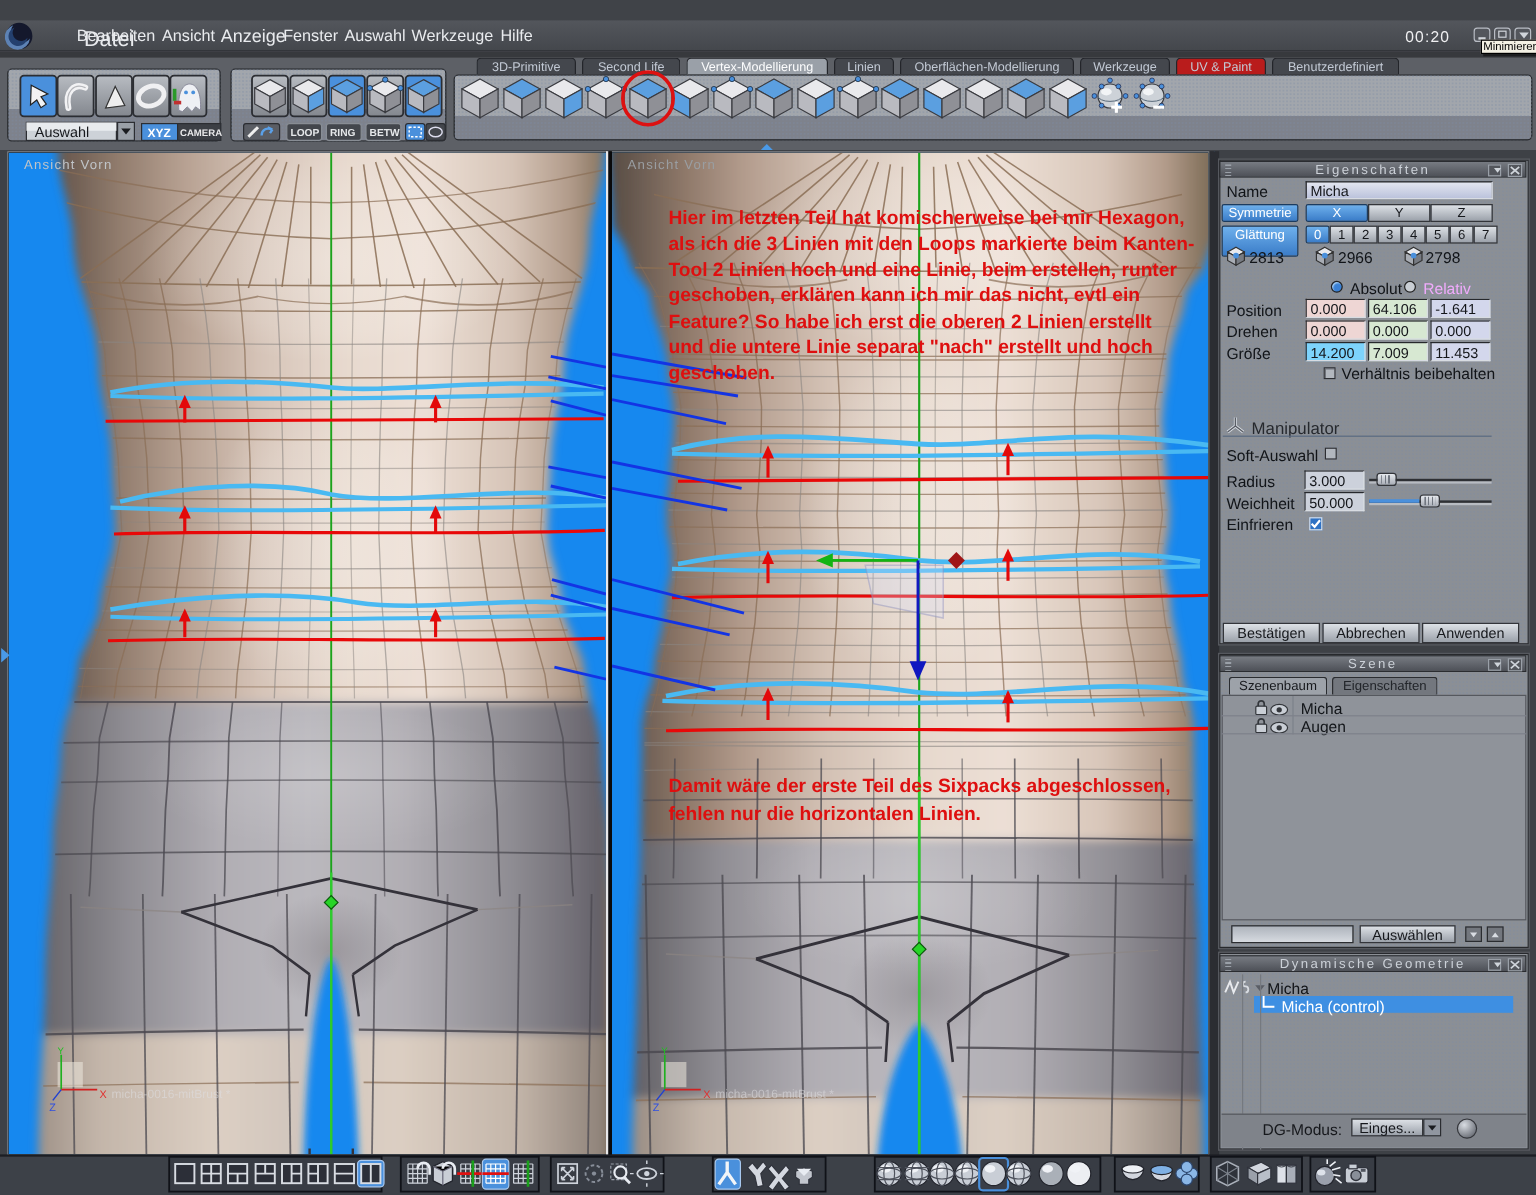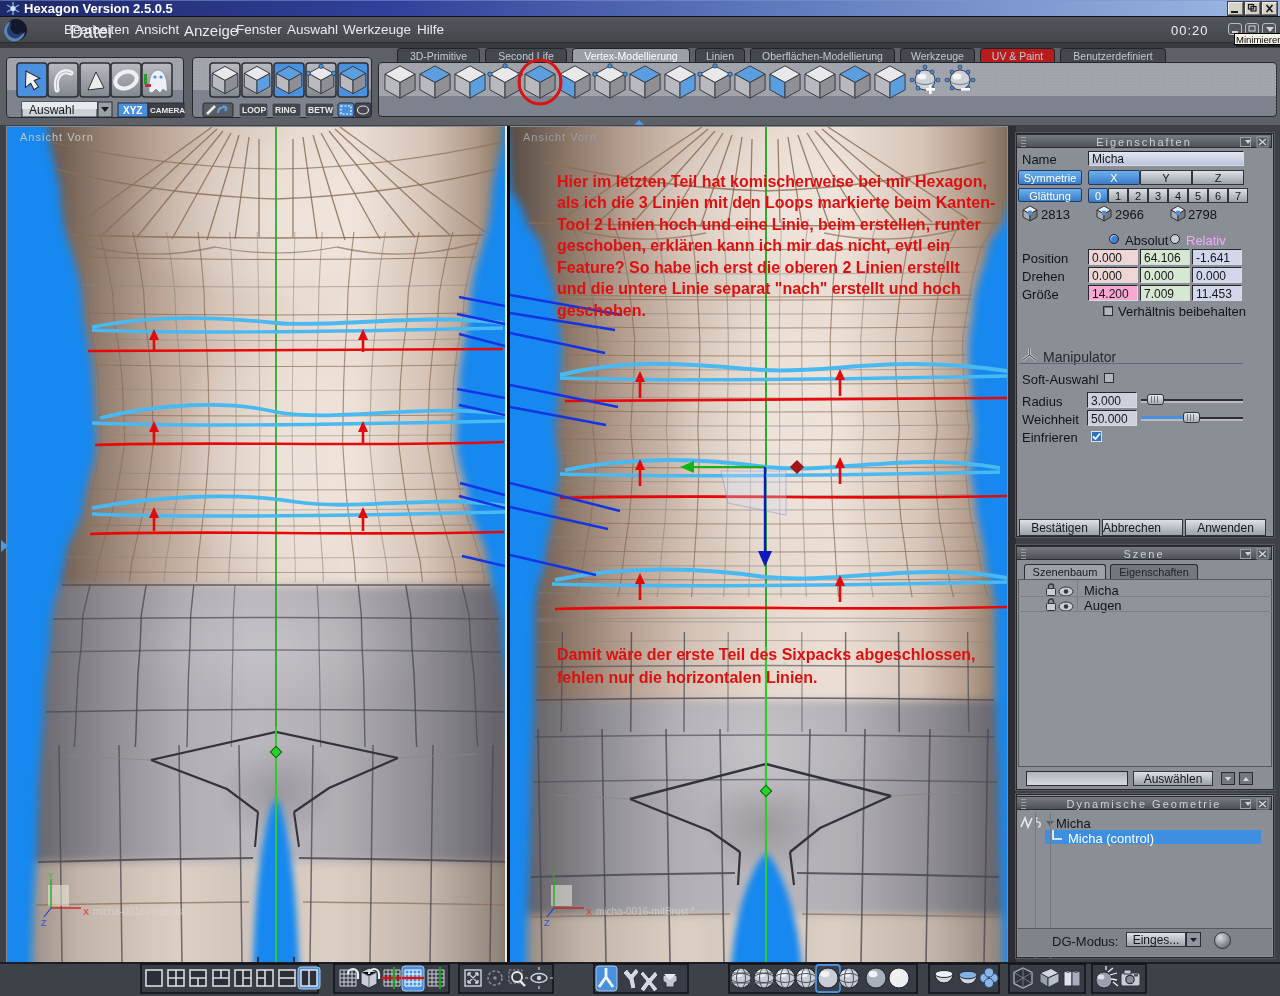--- a/index.html
+++ b/index.html
@@ -1,33 +1,13 @@
 <!DOCTYPE html>
 <html><head><meta charset="utf-8"><style>html,body{margin:0;padding:0;background:#000;}*{box-sizing:border-box;}#root{position:relative;width:1280px;height:996px;overflow:hidden;background:#404348;font-family:'Liberation Sans',sans-serif;font-size:12px;}</style></head><body>
 <div id="root">
-    <div style="position:absolute;left:0;top:0;width:1280px;height:17px;background:linear-gradient(to right,#1e2968,#31409a 30%,#5e79bc 60%,#9db9e2);border-bottom:1px solid #11131c;box-shadow:inset 0 1px 0 rgba(130,150,210,0.55);">
-      <svg width="16" height="15" viewBox="0 0 16 15" style="position:absolute;left:5px;top:1px" xmlns="http://www.w3.org/2000/svg">
-        <g stroke="#7fb2e8" stroke-width="1.4">
-          <line x1="8" y1="1" x2="8" y2="14"></line>
-          <line x1="2" y1="4" x2="14" y2="11"></line>
-          <line x1="2" y1="11" x2="14" y2="4"></line>
-        </g>
-        <circle cx="8" cy="7.5" r="2.6" fill="#cfe2f6"></circle>
-      </svg>
-      <div style="position:absolute;left:24px;top:1px;font-family:'Liberation Sans',sans-serif;font-size:13px;font-weight:bold;color:#fff;">Hexagon Version 2.5.0.5</div>
-      <div style="position:absolute;left:1228px;top:2px;width:15px;height:13px;background:#d6d2c9;border:1px solid;border-color:#f2efe8 #76726a #76726a #f2efe8;box-shadow:0 0 0 1px #40404a;"></div>
-      <div style="position:absolute;left:1245px;top:2px;width:15px;height:13px;background:#d6d2c9;border:1px solid;border-color:#f2efe8 #76726a #76726a #f2efe8;box-shadow:0 0 0 1px #40404a;"></div>
-      <div style="position:absolute;left:1262px;top:2px;width:15px;height:13px;background:#d6d2c9;border:1px solid;border-color:#f2efe8 #76726a #76726a #f2efe8;box-shadow:0 0 0 1px #40404a;"></div>
-      <svg width="60" height="13" viewBox="0 0 60 13" style="position:absolute;left:1228px;top:2px" xmlns="http://www.w3.org/2000/svg">
-        <rect x="3" y="9" width="7" height="2" fill="#1a1a1a"></rect>
-        <rect x="23" y="4.5" width="5" height="4.5" fill="none" stroke="#1a1a1a" stroke-width="1.2"></rect>
-        <rect x="20.5" y="2.5" width="5" height="4.5" fill="none" stroke="#1a1a1a" stroke-width="1.2"></rect>
-        <path d="M38.5,3 L44.5,10 M44.5,3 L38.5,10" stroke="#1a1a1a" stroke-width="1.7"></path>
-      </svg>
-    </div>
     <div style="position:absolute;left:0;top:17px;width:1280px;height:26px;background:linear-gradient(#53565c,#44474c);border-bottom:1px solid #2a2c30">
       <svg width="24" height="24" viewBox="0 0 24 24" style="position:absolute;left:4px;top:1px">
         <circle cx="12" cy="12" r="11" fill="#14182c"></circle>
         <path d="M7,3 A10.5,10.5 0 1 0 21,14 A8,8 0 0 1 7,3 Z" fill="#5d82b4"></path>
         <path d="M8,5 A8,8 0 1 0 19,13.5 A6.5,6.5 0 0 1 8,5 Z" fill="#24406e"></path>
       </svg>
       <div style="position:absolute;left:28px;top:5px;font-family:'Liberation Sans',sans-serif;font-size:18px;color:#e9ebee;padding-left:42px;">Datei</div>
       <div style="position:absolute;left:64px;top:5px;font-family:'Liberation Sans',sans-serif;font-size:13.5px;color:#e9ebee;">Bearbeiten</div>
       <div style="position:absolute;left:135px;top:5px;font-family:'Liberation Sans',sans-serif;font-size:13.5px;color:#e9ebee;">Ansicht</div>
       <div style="position:absolute;left:184px;top:5px;font-family:'Liberation Sans',sans-serif;font-size:15px;color:#e9ebee;text-align:right;">Anzeige</div>
@@ -641,21 +621,21 @@
         <rect x="17" y="1" width="11" height="10" fill="#53565c" stroke="#9aa0a8"></rect>
         <path d="M19,3 L26,9 M26,3 L19,9" stroke="#cfd4da" stroke-width="1.4"></path>
       </svg>
     </div>
     <div style="position:absolute;left:1022px;top:152px;font-family:'Liberation Sans',sans-serif;font-size:13px;color:#111418;">Name</div>
     <div style="position:absolute;left:1088px;top:151px;width:156px;height:15px;background:linear-gradient(#e3e6f0,#bcc3dc);border:1px solid;border-color:#26282c #d8dce2 #d8dce2 #26282c;font-family:'Liberation Sans',sans-serif;font-size:12px;color:#14161a;line-height:15px;padding-left:3px;box-sizing:border-box;">Micha</div>
     <div style="position:absolute;left:1018px;top:170px;width:64px;height:15px;background:linear-gradient(#6eb0ec,#3a7cc8);border:1px solid #1c3c60;border-radius:2px;font-family:'Liberation Sans',sans-serif;font-size:11px;color:#fff;text-align:center;line-height:14px;">Symmetrie</div>
     <div style="position:absolute;left:1088px;top:170px;width:52px;height:15px;background:linear-gradient(#6eb0ec,#3a7cc8);border:1px solid #1c3c60;border-radius:2px;font-family:'Liberation Sans',sans-serif;font-size:11px;color:#fff;text-align:center;line-height:14px;">X</div>
     <div style="position:absolute;left:1140px;top:170px;width:52px;height:15px;background:linear-gradient(#dde1e6,#9ba1aa);border:1px solid #33353a;font-family:'Liberation Sans',sans-serif;font-size:11px;color:#16181c;text-align:center;line-height:14px;">Y</div>
     <div style="position:absolute;left:1192px;top:170px;width:52px;height:15px;background:linear-gradient(#dde1e6,#9ba1aa);border:1px solid #33353a;font-family:'Liberation Sans',sans-serif;font-size:11px;color:#16181c;text-align:center;line-height:14px;">Z</div>
-    <div style="position:absolute;left:1018px;top:188px;width:64px;height:14px;background:linear-gradient(#6eb0ec,#3a7cc8);border:1px solid #1c3c60;border-radius:2px;font-family:'Liberation Sans',sans-serif;font-size:11px;color:#fff;text-align:center;line-height:14px;">Glättung</div>
+    <div style="position:absolute;left:1018px;top:188px;width:64px;height:26px;background:linear-gradient(#6eb0ec,#3a7cc8);border:1px solid #1c3c60;border-radius:2px;font-family:'Liberation Sans',sans-serif;font-size:11px;color:#fff;text-align:center;line-height:14px;">Glättung</div>
     <div style="position:absolute;left:1088px;top:188px;width:20px;height:15px;background:linear-gradient(#6eb0ec,#3a7cc8);border:1px solid #1c3c60;border-radius:2px;font-family:'Liberation Sans',sans-serif;font-size:11px;color:#fff;text-align:center;line-height:14px;">0</div>
     <div style="position:absolute;left:1108px;top:188px;width:20px;height:15px;background:linear-gradient(#dde1e6,#9ba1aa);border:1px solid #33353a;font-family:'Liberation Sans',sans-serif;font-size:11px;color:#16181c;text-align:center;line-height:14px;">1</div>
     <div style="position:absolute;left:1128px;top:188px;width:20px;height:15px;background:linear-gradient(#dde1e6,#9ba1aa);border:1px solid #33353a;font-family:'Liberation Sans',sans-serif;font-size:11px;color:#16181c;text-align:center;line-height:14px;">2</div>
     <div style="position:absolute;left:1148px;top:188px;width:20px;height:15px;background:linear-gradient(#dde1e6,#9ba1aa);border:1px solid #33353a;font-family:'Liberation Sans',sans-serif;font-size:11px;color:#16181c;text-align:center;line-height:14px;">3</div>
     <div style="position:absolute;left:1168px;top:188px;width:20px;height:15px;background:linear-gradient(#dde1e6,#9ba1aa);border:1px solid #33353a;font-family:'Liberation Sans',sans-serif;font-size:11px;color:#16181c;text-align:center;line-height:14px;">4</div>
     <div style="position:absolute;left:1188px;top:188px;width:20px;height:15px;background:linear-gradient(#dde1e6,#9ba1aa);border:1px solid #33353a;font-family:'Liberation Sans',sans-serif;font-size:11px;color:#16181c;text-align:center;line-height:14px;">5</div>
     <div style="position:absolute;left:1208px;top:188px;width:20px;height:15px;background:linear-gradient(#dde1e6,#9ba1aa);border:1px solid #33353a;font-family:'Liberation Sans',sans-serif;font-size:11px;color:#16181c;text-align:center;line-height:14px;">6</div>
     <div style="position:absolute;left:1228px;top:188px;width:20px;height:15px;background:linear-gradient(#dde1e6,#9ba1aa);border:1px solid #33353a;font-family:'Liberation Sans',sans-serif;font-size:11px;color:#16181c;text-align:center;line-height:14px;">7</div>
     <svg width="16" height="17" viewBox="0 0 16 17" style="position:absolute;left:1022px;top:205px">
       <polygon points="8,1 15,5 8,9 1,5" fill="#e8eaee" stroke="#333"></polygon>
@@ -684,21 +664,21 @@
     <div style="position:absolute;left:1186px;top:233px;font-family:'Liberation Sans',sans-serif;font-size:13px;color:#f0abfc;">Relativ</div>
     <div style="position:absolute;left:1022px;top:251px;font-family:'Liberation Sans',sans-serif;font-size:13px;color:#111418;">Position</div>
     <div style="position:absolute;left:1088px;top:249px;width:50px;height:16px;background:#eed6d4;border:1px solid;border-color:#26282c #d8dce2 #d8dce2 #26282c;font-family:'Liberation Sans',sans-serif;font-size:12px;color:#14161a;line-height:16px;padding-left:3px;box-sizing:border-box;">0.000</div>
     <div style="position:absolute;left:1140px;top:249px;width:50px;height:16px;background:#d7e8d2;border:1px solid;border-color:#26282c #d8dce2 #d8dce2 #26282c;font-family:'Liberation Sans',sans-serif;font-size:12px;color:#14161a;line-height:16px;padding-left:3px;box-sizing:border-box;">64.106</div>
     <div style="position:absolute;left:1192px;top:249px;width:50px;height:16px;background:#d3d7ec;border:1px solid;border-color:#26282c #d8dce2 #d8dce2 #26282c;font-family:'Liberation Sans',sans-serif;font-size:12px;color:#14161a;line-height:16px;padding-left:3px;box-sizing:border-box;">-1.641</div>
     <div style="position:absolute;left:1022px;top:269px;font-family:'Liberation Sans',sans-serif;font-size:13px;color:#111418;">Drehen</div>
     <div style="position:absolute;left:1088px;top:267px;width:50px;height:16px;background:#eed6d4;border:1px solid;border-color:#26282c #d8dce2 #d8dce2 #26282c;font-family:'Liberation Sans',sans-serif;font-size:12px;color:#14161a;line-height:16px;padding-left:3px;box-sizing:border-box;">0.000</div>
     <div style="position:absolute;left:1140px;top:267px;width:50px;height:16px;background:#d7e8d2;border:1px solid;border-color:#26282c #d8dce2 #d8dce2 #26282c;font-family:'Liberation Sans',sans-serif;font-size:12px;color:#14161a;line-height:16px;padding-left:3px;box-sizing:border-box;">0.000</div>
     <div style="position:absolute;left:1192px;top:267px;width:50px;height:16px;background:#d3d7ec;border:1px solid;border-color:#26282c #d8dce2 #d8dce2 #26282c;font-family:'Liberation Sans',sans-serif;font-size:12px;color:#14161a;line-height:16px;padding-left:3px;box-sizing:border-box;">0.000</div>
     <div style="position:absolute;left:1022px;top:287px;font-family:'Liberation Sans',sans-serif;font-size:13px;color:#111418;">Größe</div>
-    <div style="position:absolute;left:1088px;top:285px;width:50px;height:16px;background:#f9a8d4;border:1px solid;border-color:#26282c #d8dce2 #d8dce2 #26282c;font-family:'Liberation Sans',sans-serif;font-size:12px;color:#14161a;line-height:16px;padding-left:3px;box-sizing:border-box;">14.200</div>
+    <div style="position:absolute;left:1088px;top:285px;width:50px;height:16px;background:#7dd3fc;border:1px solid;border-color:#26282c #d8dce2 #d8dce2 #26282c;font-family:'Liberation Sans',sans-serif;font-size:12px;color:#14161a;line-height:16px;padding-left:3px;box-sizing:border-box;">14.200</div>
     <div style="position:absolute;left:1140px;top:285px;width:50px;height:16px;background:#d7e8d2;border:1px solid;border-color:#26282c #d8dce2 #d8dce2 #26282c;font-family:'Liberation Sans',sans-serif;font-size:12px;color:#14161a;line-height:16px;padding-left:3px;box-sizing:border-box;">7.009</div>
     <div style="position:absolute;left:1192px;top:285px;width:50px;height:16px;background:#d3d7ec;border:1px solid;border-color:#26282c #d8dce2 #d8dce2 #26282c;font-family:'Liberation Sans',sans-serif;font-size:12px;color:#14161a;line-height:16px;padding-left:3px;box-sizing:border-box;">11.453</div>
     <div style="position:absolute;left:1103px;top:306px;width:10px;height:10px;background:#b2b7be;border:1px solid #2c2e33;box-shadow:inset 1px 1px 0 #71757c;"></div>
     <div style="position:absolute;left:1118px;top:304px;font-family:'Liberation Sans',sans-serif;font-size:13px;color:#111418;">Verhältnis beibehalten</div>
     <svg width="17" height="16" viewBox="0 0 17 16" style="position:absolute;left:1021px;top:347px">
       <path d="M8.5,8 L8.5,1 M8.5,8 L2,13 M8.5,8 L15,13" stroke="#d8dce2" stroke-width="2.6" fill="none"></path>
       <path d="M8.5,8 L8.5,1 M8.5,8 L2,13 M8.5,8 L15,13" stroke="#5a5e66" stroke-width="1.2" fill="none"></path>
     </svg>
     <div style="position:absolute;left:1043px;top:349px;font-family:'Liberation Sans',sans-serif;font-size:14px;color:#26292e;">Manipulator</div>
     <div style="position:absolute;left:1019px;top:363px;width:224px;height:1px;background:#5a6a80;"></div>
@@ -714,21 +694,21 @@
     <div style="position:absolute;left:1141px;top:417px;width:102px;height:2px;background:#2e3034;box-shadow:0 2px 0 #b8bcc2;"></div>
     <div style="position:absolute;left:1141px;top:416px;width:42px;height:3px;background:#4a90dc;"></div>
     <div style="position:absolute;left:1183px;top:412px;width:17px;height:11px;border-radius:3px;background:linear-gradient(#e6e9ee,#a8adb6);border:1px solid #33353a;"></div>
     <div style="position:absolute;left:1187px;top:414px;width:9px;height:7px;background:repeating-linear-gradient(to right,#707680 0 1px,transparent 1px 3px);"></div>
     <div style="position:absolute;left:1022px;top:430px;font-family:'Liberation Sans',sans-serif;font-size:13px;color:#111418;">Einfrieren</div>
     <div style="position:absolute;left:1091px;top:431px;width:11px;height:11px;background:#2f72c4;border:1px solid #dde2e8;"></div>
     <svg width="11" height="11" viewBox="0 0 11 11" style="position:absolute;left:1091px;top:431px">
       <path d="M2,5.5 L4.5,8 L9,2.5" stroke="#fff" stroke-width="1.8" fill="none"></path>
     </svg>
     <div style="position:absolute;left:1019px;top:519px;width:81px;height:17px;background:linear-gradient(#dde1e6,#9ba1aa);border:1px solid #33353a;font-family:'Liberation Sans',sans-serif;font-size:12px;color:#16181c;text-align:center;line-height:16px;">Bestätigen</div>
-    <div style="position:absolute;left:1102px;top:519px;width:81px;height:17px;background:linear-gradient(#dde1e6,#9ba1aa);border:1px solid #33353a;font-family:'Liberation Sans',sans-serif;font-size:12px;color:#16181c;text-align:left;line-height:16px;">Abbrechen</div>
+    <div style="position:absolute;left:1102px;top:519px;width:81px;height:17px;background:linear-gradient(#dde1e6,#9ba1aa);border:1px solid #33353a;font-family:'Liberation Sans',sans-serif;font-size:12px;color:#16181c;text-align:center;line-height:16px;">Abbrechen</div>
     <div style="position:absolute;left:1185px;top:519px;width:81px;height:17px;background:linear-gradient(#dde1e6,#9ba1aa);border:1px solid #33353a;font-family:'Liberation Sans',sans-serif;font-size:12px;color:#16181c;text-align:center;line-height:16px;">Anwenden</div>
     <div style="position:absolute;left:1016px;top:545px;width:258px;height:245px;background:#8b8f95;border:1px solid #27292d;box-shadow:0 0 0 1px #55585e;background-image:radial-gradient(rgba(125,140,165,0.35) 1px, rgba(0,0,0,0) 1px);background-size:3px 3px;"></div>
     <div style="position:absolute;left:1016px;top:546px;width:256px;height:14px;background:linear-gradient(#777b82,#4e5158);border:1px solid #2a2c30;">
       <div style="position:absolute;left:4px;top:2px;width:5px;height:10px;background:repeating-linear-gradient(to bottom,#9aa0a8 0 1px,transparent 1px 3px);"></div>
       <div style="width:100%;text-align:center;font-family:'Liberation Sans',sans-serif;font-size:11px;color:#ccd1d8;letter-spacing:2px;line-height:14px;">Szene</div>
       <div style="position:absolute;right:20px;top:2px;width:11px;height:10px;border:1px solid #9aa0a8;background:#53565c;"></div>
       <svg width="30" height="12" viewBox="0 0 30 12" style="position:absolute;right:1px;top:1px">
         <polygon points="5,4 11,4 8,8" fill="#cfd4da"></polygon>
         <rect x="17" y="1" width="11" height="10" fill="#53565c" stroke="#9aa0a8"></rect>
         <path d="M19,3 L26,9 M26,3 L19,9" stroke="#cfd4da" stroke-width="1.4"></path>

